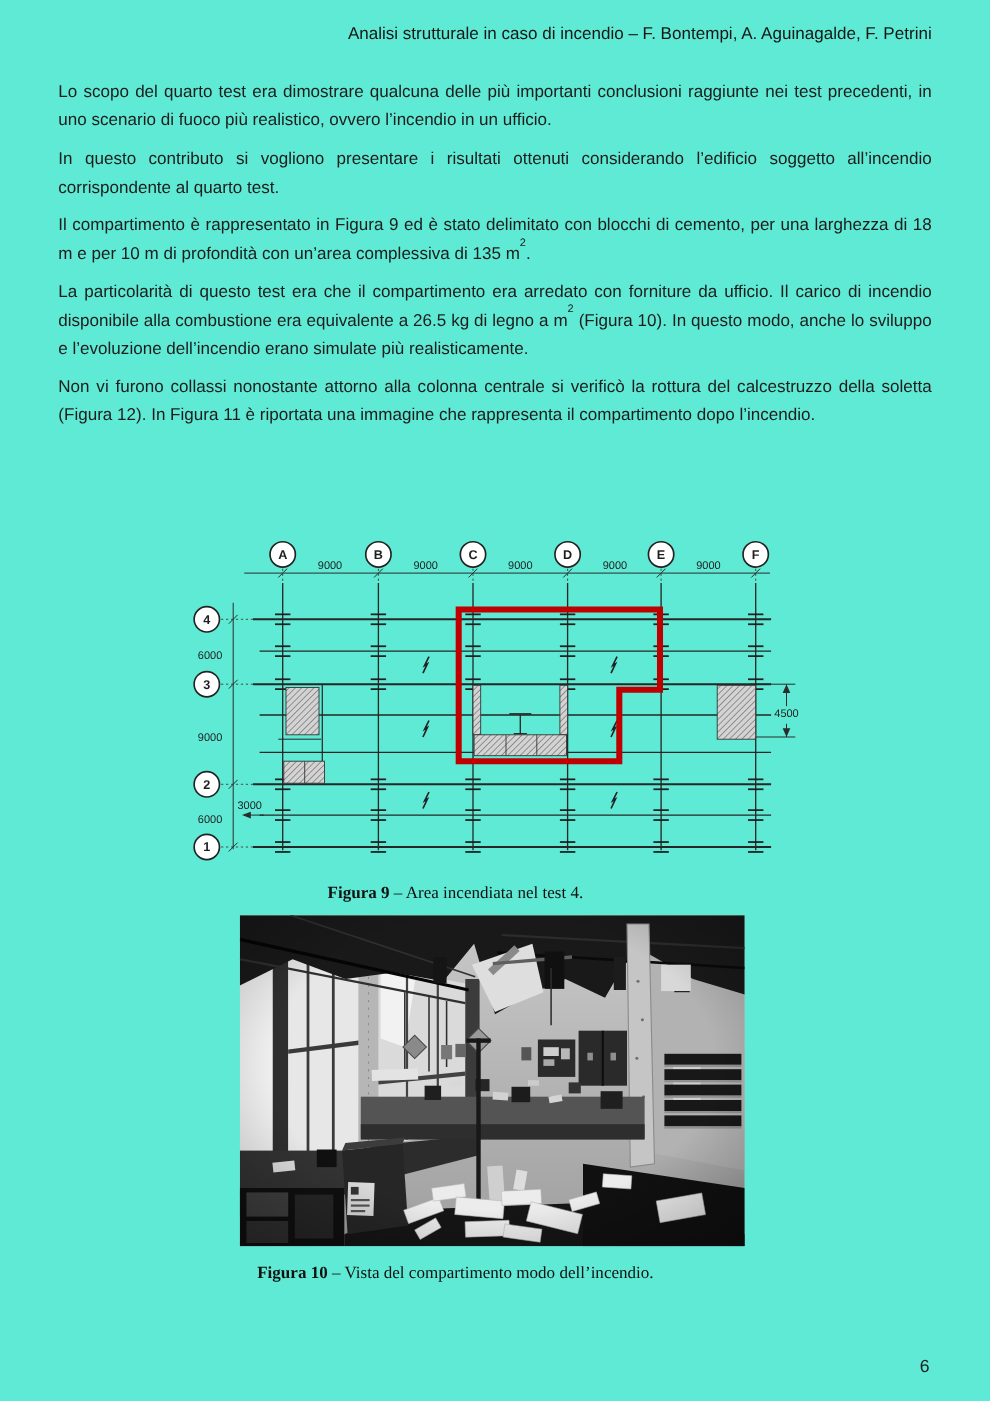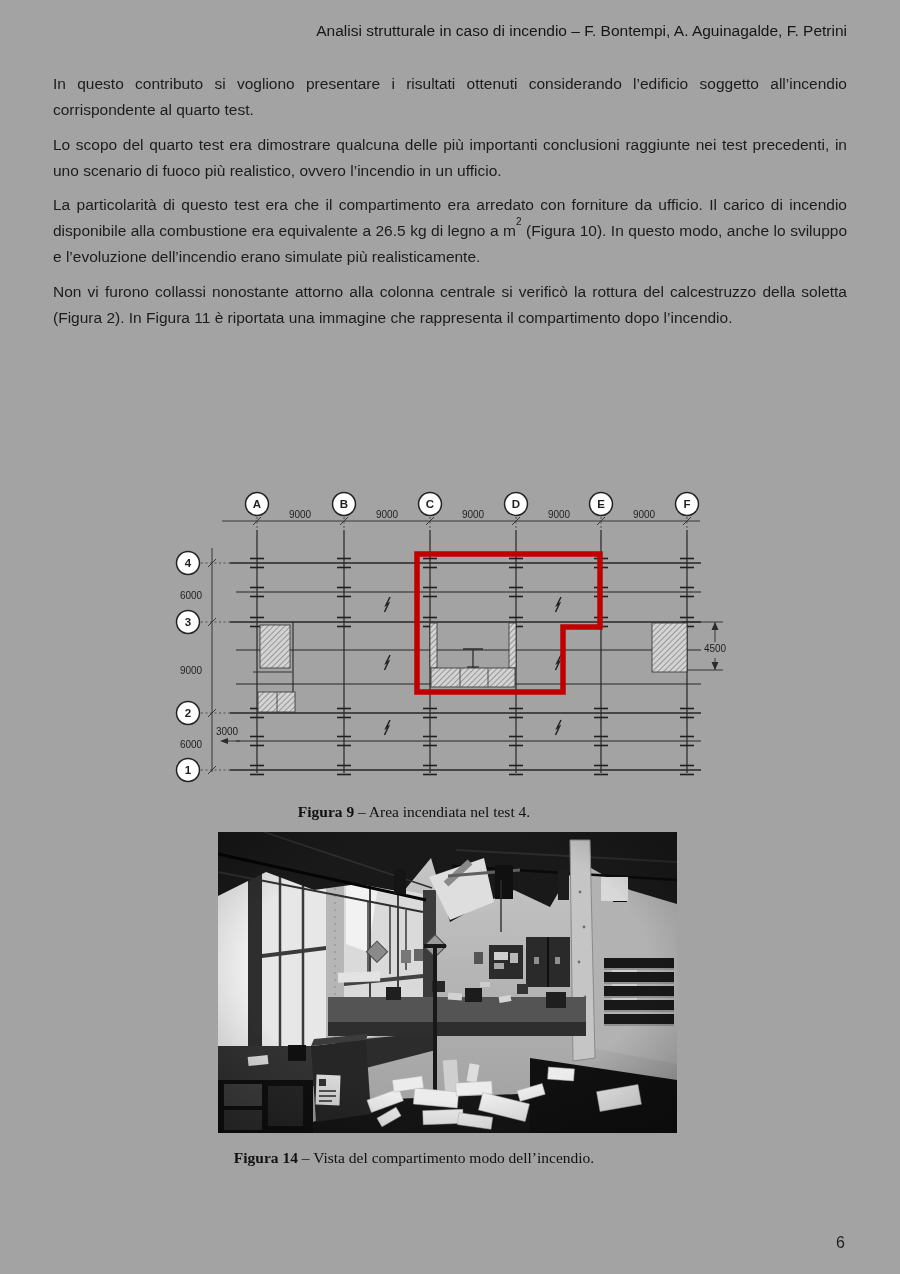--- a/index.html
+++ b/index.html
@@ -1,16 +1,16 @@
 <!DOCTYPE html>
 <html><head>
 <meta charset="utf-8">
 <style>
   html,body{margin:0;padding:0;background:#fff;}
-  .page{position:relative;width:900px;height:1274px;background:#a3a3a3;overflow:hidden;
+  .page{position:relative;width:900px;height:1274px;background:#5eead4;overflow:hidden;
         font-family:"Liberation Sans",sans-serif;color:#1c1c1c;}
   .header{position:absolute;top:22px;left:53px;width:794px;text-align:right;
           font-size:15.5px;color:#161616;}
   .textcol{position:absolute;top:71px;left:53px;width:794px;}
   .textcol p{margin:0 0 8.5px 0;font-size:15.5px;line-height:26px;text-align:justify;color:#1c1c1c;}
   sup{font-size:10px;line-height:0;position:relative;top:-5px;}
   .caption{position:absolute;left:0;width:828px;text-align:center;
            font-family:"Liberation Serif",serif;font-size:15.5px;color:#111;}
   .caption .cb{font-weight:bold;}
   .cap9{top:803px;}
@@ -21,24 +21,25 @@
   .circtxt{font-size:11.5px;font-weight:bold;}
 </style>
 </head>
 <body>
 
 <div class="page">
 
   <div class="header">Analisi strutturale in caso di incendio – F. Bontempi, A. Aguinagalde, F. Petrini</div>
 
   <div class="textcol">
+    <p>Lo scopo del quarto test era dimostrare qualcuna delle più importanti conclusioni raggiunte nei test precedenti, in uno scenario di fuoco più realistico, ovvero l’incendio in un ufficio.</p>
     <p>In questo contributo si vogliono presentare i risultati ottenuti considerando l’edificio soggetto all’incendio corrispondente al quarto test.</p>
-    <p>Lo scopo del quarto test era dimostrare qualcuna delle più importanti conclusioni raggiunte nei test precedenti, in uno scenario di fuoco più realistico, ovvero l’incendio in un ufficio.</p>
+    <p><span>Il compartimento è rappresentato in Figura 9 ed è stato delimitato con blocchi di cemento, per una larghezza di 18 m e per 10 m di profondità con un’area complessiva di 135 m</span><sup>2</sup><span>.</span></p>
     <p><span>La particolarità di questo test era che il compartimento era arredato con forniture da ufficio. Il carico di incendio disponibile alla combustione era equivalente a 26.5 kg di legno a m</span><sup>2</sup><span> (Figura 10). In questo modo, anche lo sviluppo e l’evoluzione dell’incendio erano simulate più realisticamente.</span></p>
-    <p>Non vi furono collassi nonostante attorno alla colonna centrale si verificò la rottura del calcestruzzo della soletta (Figura 2). In Figura 11 è riportata una immagine che rappresenta il compartimento dopo l’incendio.</p>
+    <p>Non vi furono collassi nonostante attorno alla colonna centrale si verificò la rottura del calcestruzzo della soletta (Figura 12). In Figura 11 è riportata una immagine che rappresenta il compartimento dopo l’incendio.</p>
   </div>
 
   <svg viewBox="0 0 580 320" style="position:absolute;left:170px;top:480px;width:580px;height:320px">
     <defs>
       <pattern id="hatch" width="4" height="4" patternUnits="userSpaceOnUse" patternTransform="rotate(45)">
         <rect width="4" height="4" fill="#d3d3d3"></rect>
         <line x1="0" y1="0" x2="0" y2="4" stroke="#6d6d6d" stroke-width="1.2"></line>
       </pattern>
     </defs>
 
@@ -379,16 +380,16 @@
         <rect x="160" y="280" width="22" height="10" transform="rotate(-30 171 285)"></rect>
         <rect x="240" y="283" width="34" height="12" transform="rotate(8 257 289)"></rect>
         <rect x="380" y="256" width="42" height="20" transform="rotate(-10 401 266)"></rect>
         <rect x="330" y="236" width="26" height="12" transform="rotate(4 343 242)"></rect>
       </g>
     </g>
 
     <rect width="459" height="301" fill="url(#ph-vig)"></rect>
   </svg>
 
-  <div class="caption cap10"><span class="cb">Figura 14</span><span> – Vista del compartimento modo dell’incendio.</span></div>
+  <div class="caption cap10"><span class="cb">Figura 10</span><span> – Vista del compartimento modo dell’incendio.</span></div>
 
   <div class="pagenum">6</div>
 </div>
 
 </body></html>

